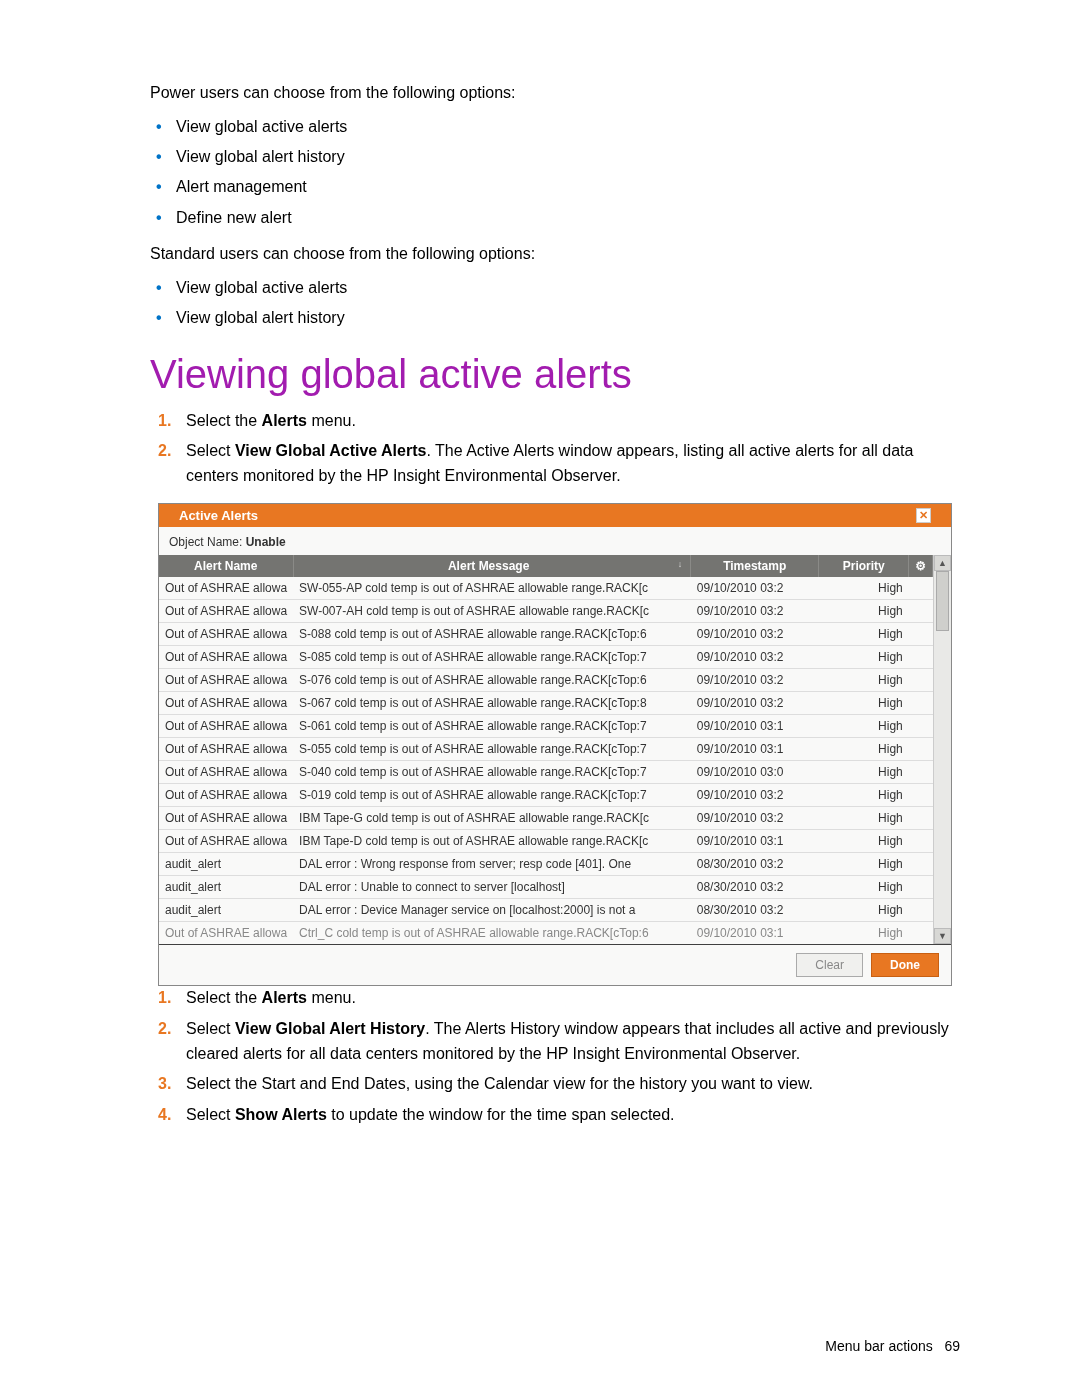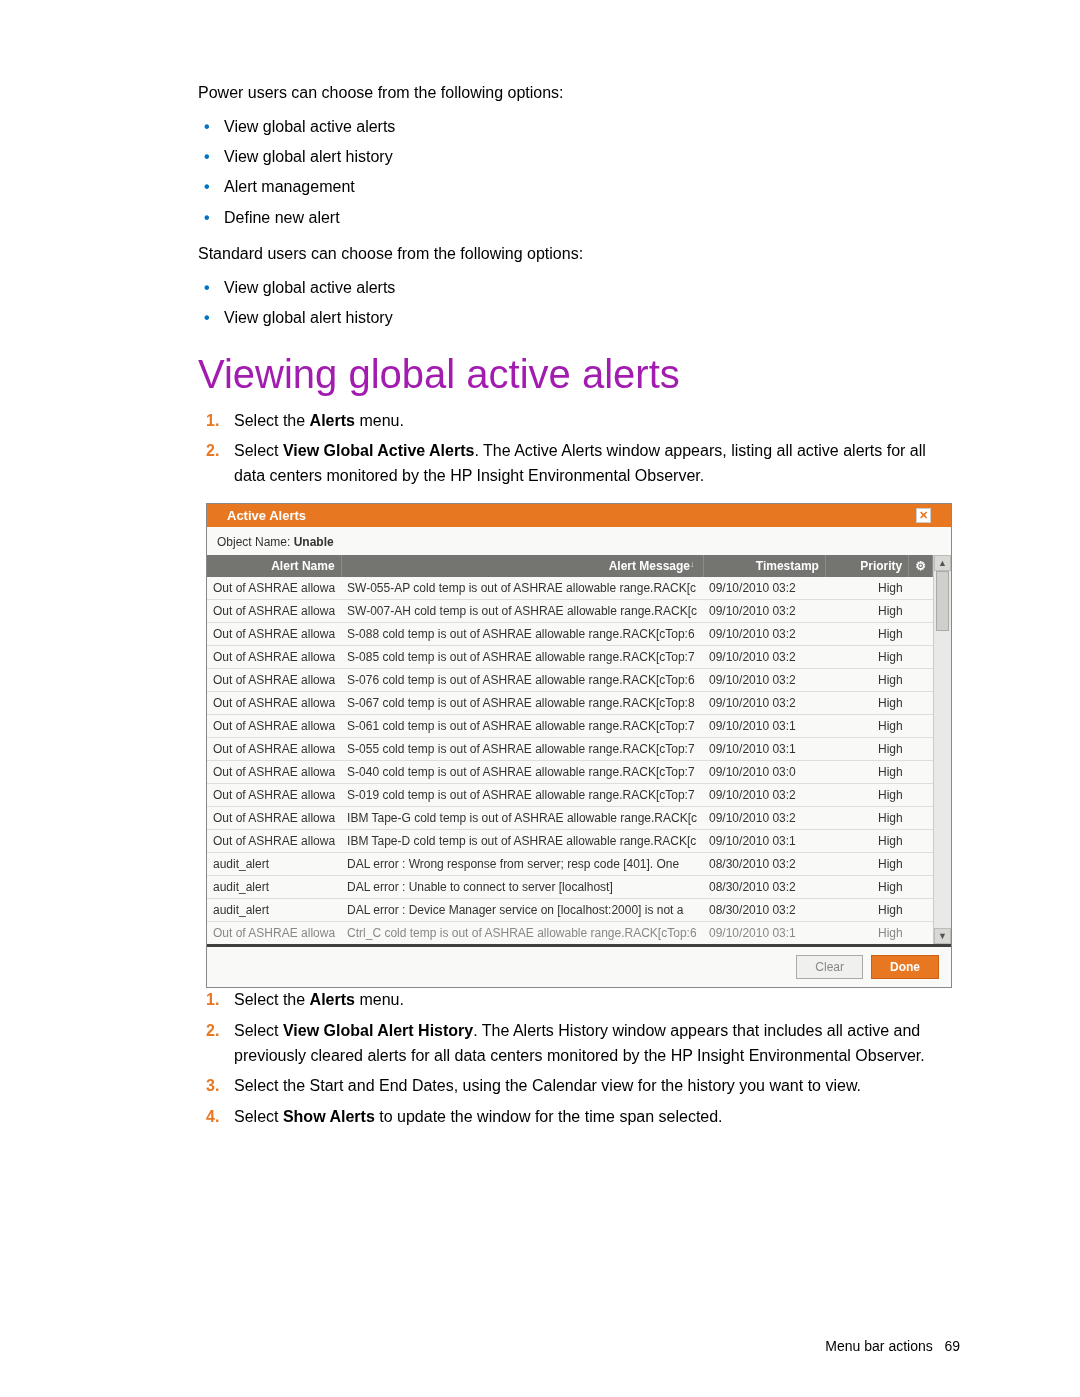--- a/index.html
+++ b/index.html
@@ -6,21 +6,20 @@
   body {
     width: 1080px;
     height: 1397px;
     background: #fff;
     font-family: Arial, Helvetica, sans-serif;
     color: #000;
     position: relative;
   }
   .page {
     padding: 80px 120px 0 150px;
-    margin-left: 48px;
   }
   .body-text { font-size: 16px; line-height: 1.6; margin-bottom: 6px; }
   .bulleted { list-style: none; padding-left: 26px; margin-bottom: 8px; }
   .bulleted li { position: relative; font-size: 16px; line-height: 1.9; }
   .bulleted li::before {
     content: "•";
     color: #0073c7;
     position: absolute;
     left: -20px;
     font-weight: bold;
@@ -101,21 +100,21 @@
     left: 2px; right: 2px;
     height: 60px;
     background: #cfcfcc;
     border: 1px solid #aaa;
   }
 
   .tbl { width: 100%; border-collapse: collapse; font-size: 12px; }
   .tbl thead th {
     background: #747471;
     color: #fff;
-    text-align: right;
+    text-align: center;
     font-weight: bold;
     padding: 4px 6px;
     border-right: 1px solid #8a8a87;
     font-size: 12px;
   }
   .tbl thead th.sorted { position: relative; }
   .sort-icon { font-size: 9px; color: #ddd; margin-right: 2px; }
   .col-gear {
     width: 18px;
     background: #e87722;
@@ -137,21 +136,21 @@
   .col-msg  { }
   .col-ts   { width: 128px; }
   .col-pri  { width: 90px; text-align: right; }
 
   .shot-footer {
     display: flex;
     justify-content: flex-end;
     gap: 8px;
     padding: 8px 12px;
     background: #f9f9f8;
-    border-top: 3px solid #404040;
+    border-top: 1px solid #404040;
   }
   .btn {
     font-size: 12px;
     padding: 4px 18px;
     border: 1px solid #aaa;
     background: #f0f0ee;
     color: #888;
   }
   .btn.done {
     background: #e87722;

